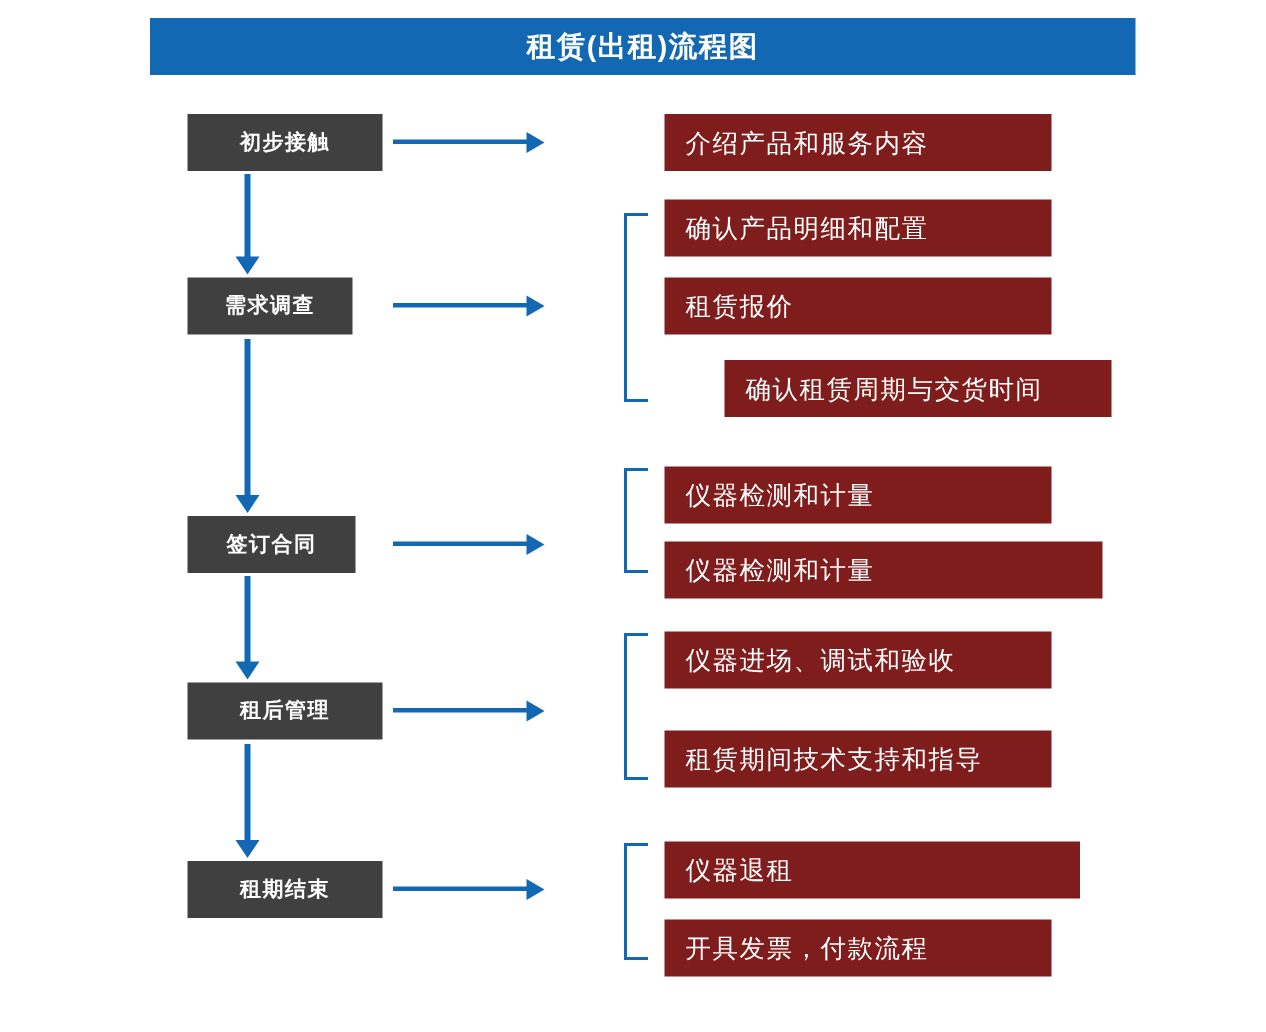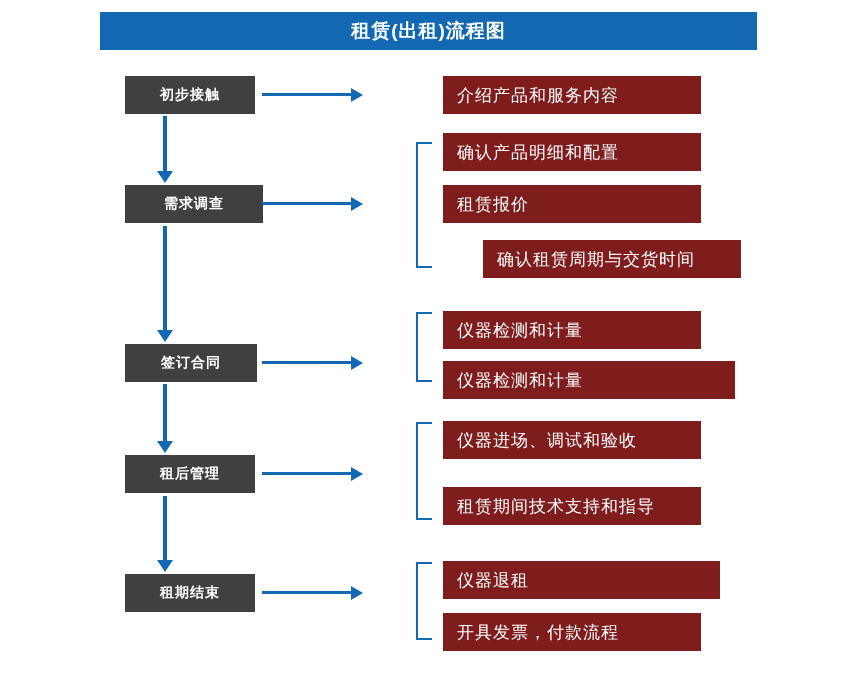--- a/index.html
+++ b/index.html
@@ -100,22 +100,22 @@
   }
 </style>
 </head>
 <body>
 
 <div id="canvas">
 
   <div class="title-bar">租赁(出租)流程图</div>
 
   <div class="stage-box" style="left:100px; top:76px; width:130px; height:38px;">初步接触</div>
-  <div class="stage-box" style="left:100px; top:185px; width:138px; height:38px;">需求调查</div>
-  <div class="stage-box" style="left:100px; top:344px; width:132px; height:38px;text-align:center;">签订合同</div>
+  <div class="stage-box" style="left:100px; top:185px; width:110px; height:38px;">需求调查</div>
+  <div class="stage-box" style="left:100px; top:344px; width:112px; height:38px;text-align:center;">签订合同</div>
   <div class="stage-box" style="left:100px; top:455px; width:130px; height:38px;">租后管理</div>
   <div class="stage-box" style="left:100px; top:574px; width:130px; height:38px;">租期结束</div>
 
   <div class="v-arrow" style="left:163px; top:116px; height:56px;"></div>
   <div class="v-arrow" style="left:163px; top:226px; height:105px;"></div>
   <div class="v-arrow" style="left:163px; top:384px; height:58px;"></div>
   <div class="v-arrow" style="left:163px; top:496px; height:65px;"></div>
 
   <div class="h-arrow" style="left:262px; top:93px; width:90px;"></div>
   <div class="h-arrow" style="left:262px; top:202px; width:90px;"></div>

